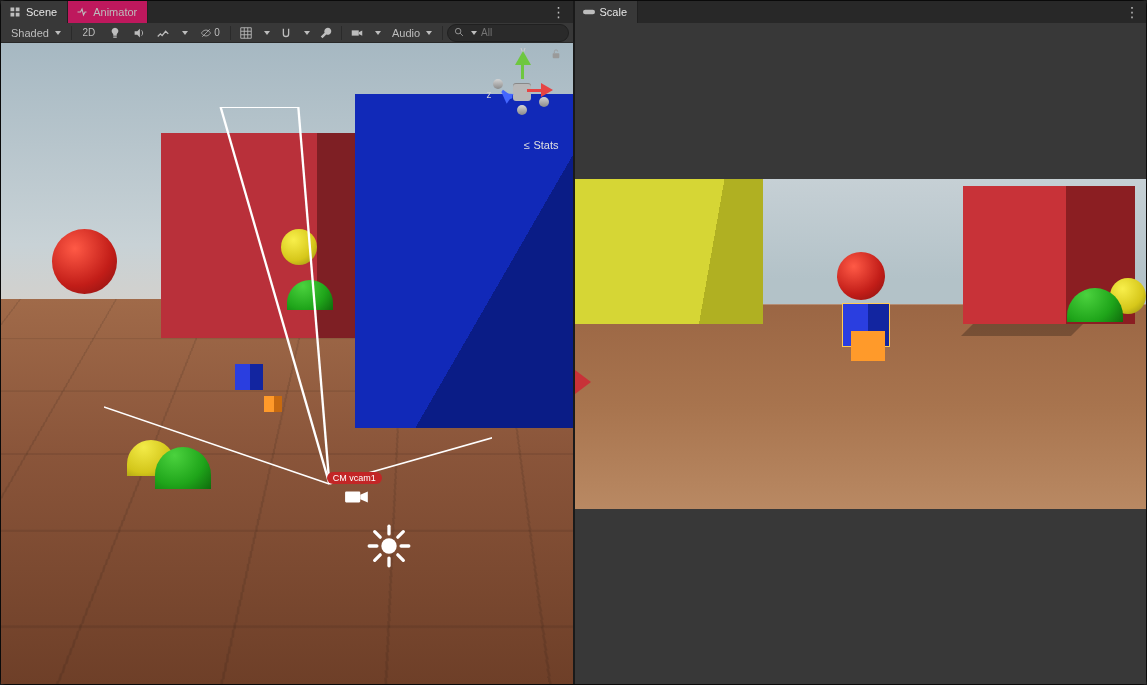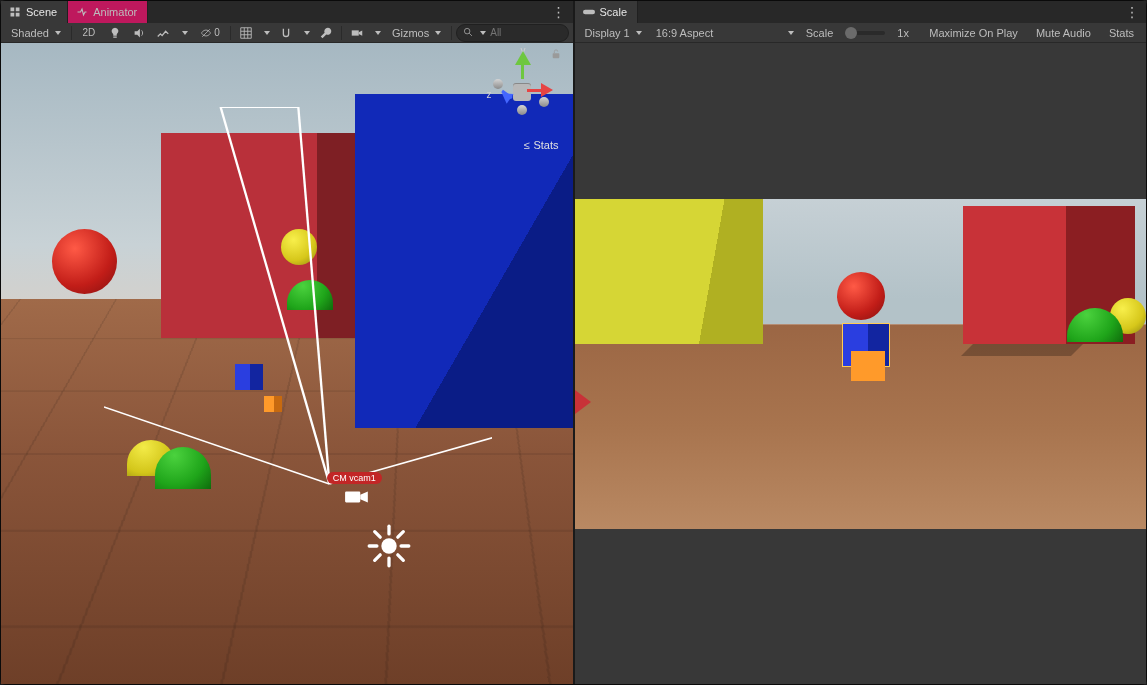--- a/index.html
+++ b/index.html
@@ -174,21 +174,21 @@
       <div class="tbtn">
         <svg viewBox="0 0 16 16" width="14" height="14">
             <rect x="2" y="5" width="8" height="6" fill="#bdbdbd"></rect>
             <path d="M10 7l4-2v6l-4-2" fill="#bdbdbd"></path>
           </svg>
       </div>
       <div class="dd" style="padding:0 3px">
           <span class="caret"></span>
         </div>
       <div class="dd">
-        <span>Gizmos</span>
+        <span>Audio</span>
         <span class="caret"></span>
       </div>
       <div class="sep"></div>
       <div class="search">
         <svg viewBox="0 0 16 16" width="11" height="11">
             <circle cx="6" cy="6" r="4" stroke="#bdbdbd" fill="none"></circle>
             <line x1="9" y1="9" x2="13" y2="13" stroke="#bdbdbd"></line>
           </svg>
         <span class="caret"></span>
         <input placeholder="All" style="">
@@ -278,39 +278,20 @@
         <span class="ico">
           <svg viewBox="0 0 16 10" width="14" height="10">
               <rect x="0" y="2" width="16" height="6" rx="3" fill="#bdbdbd"></rect>
             </svg>
         </span>
         <span>Scale</span>
       </div>
       <div class="tab-dots">⋮</div>
     </div>
 
-    <div class="toolbar">
-      <div class="dd">
-        <span>Display 1</span>
-        <span class="caret"></span>
-      </div>
-      <div class="dd" style="min-width:150px">
-        <span>16:9 Aspect</span>
-        <span class="caret" style="margin-left:auto"></span>
-      </div>
-      <span class="lbl">Scale</span>
-      <div class="slider">
-          <div class="knob"></div>
-        </div>
-      <span class="lbl">1x</span>
-      <div style="flex:1"></div>
-      <span class="link">Maximize On Play</span>
-      <span class="link">Mute Audio</span>
-      <span class="link">Stats</span>
-    </div>
 
     <div class="viewport">
       <div class="game-letterbox">
         <div class="game-area">
           <div class="game-sky"></div>
           <div class="game-floor"></div>
           <div class="floor-line"></div>
           <div class="g-yel"></div>
           <div class="g-red"></div>
           <div class="g-shadow"></div>

